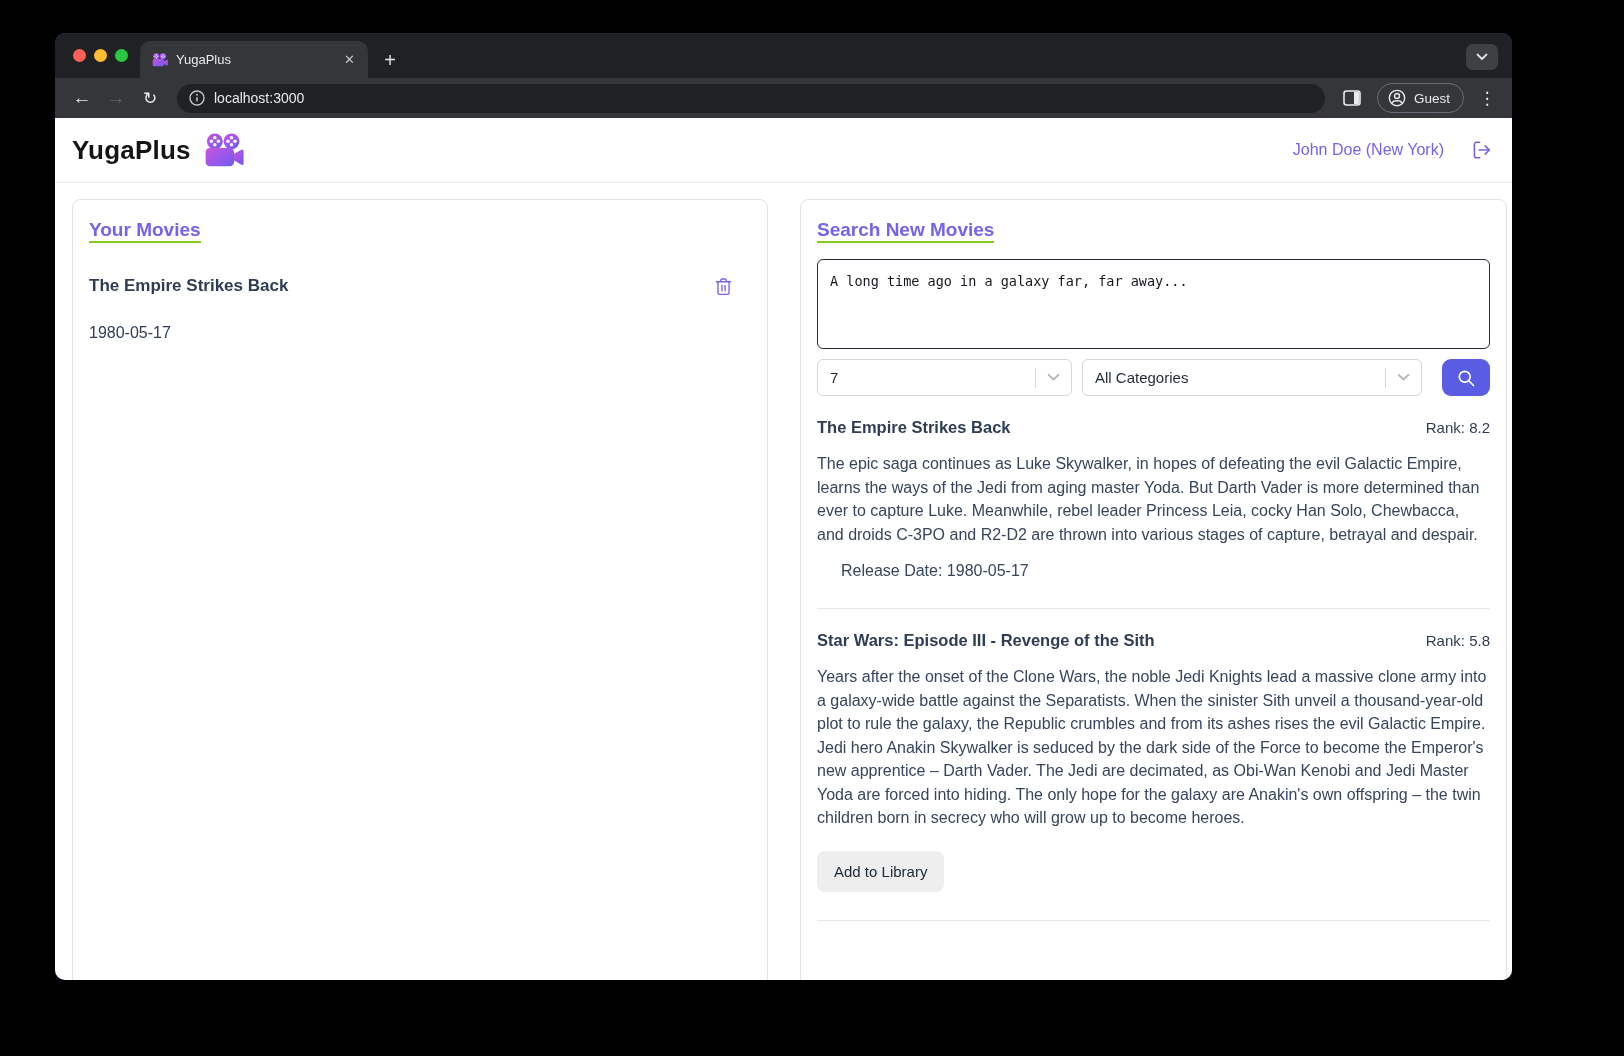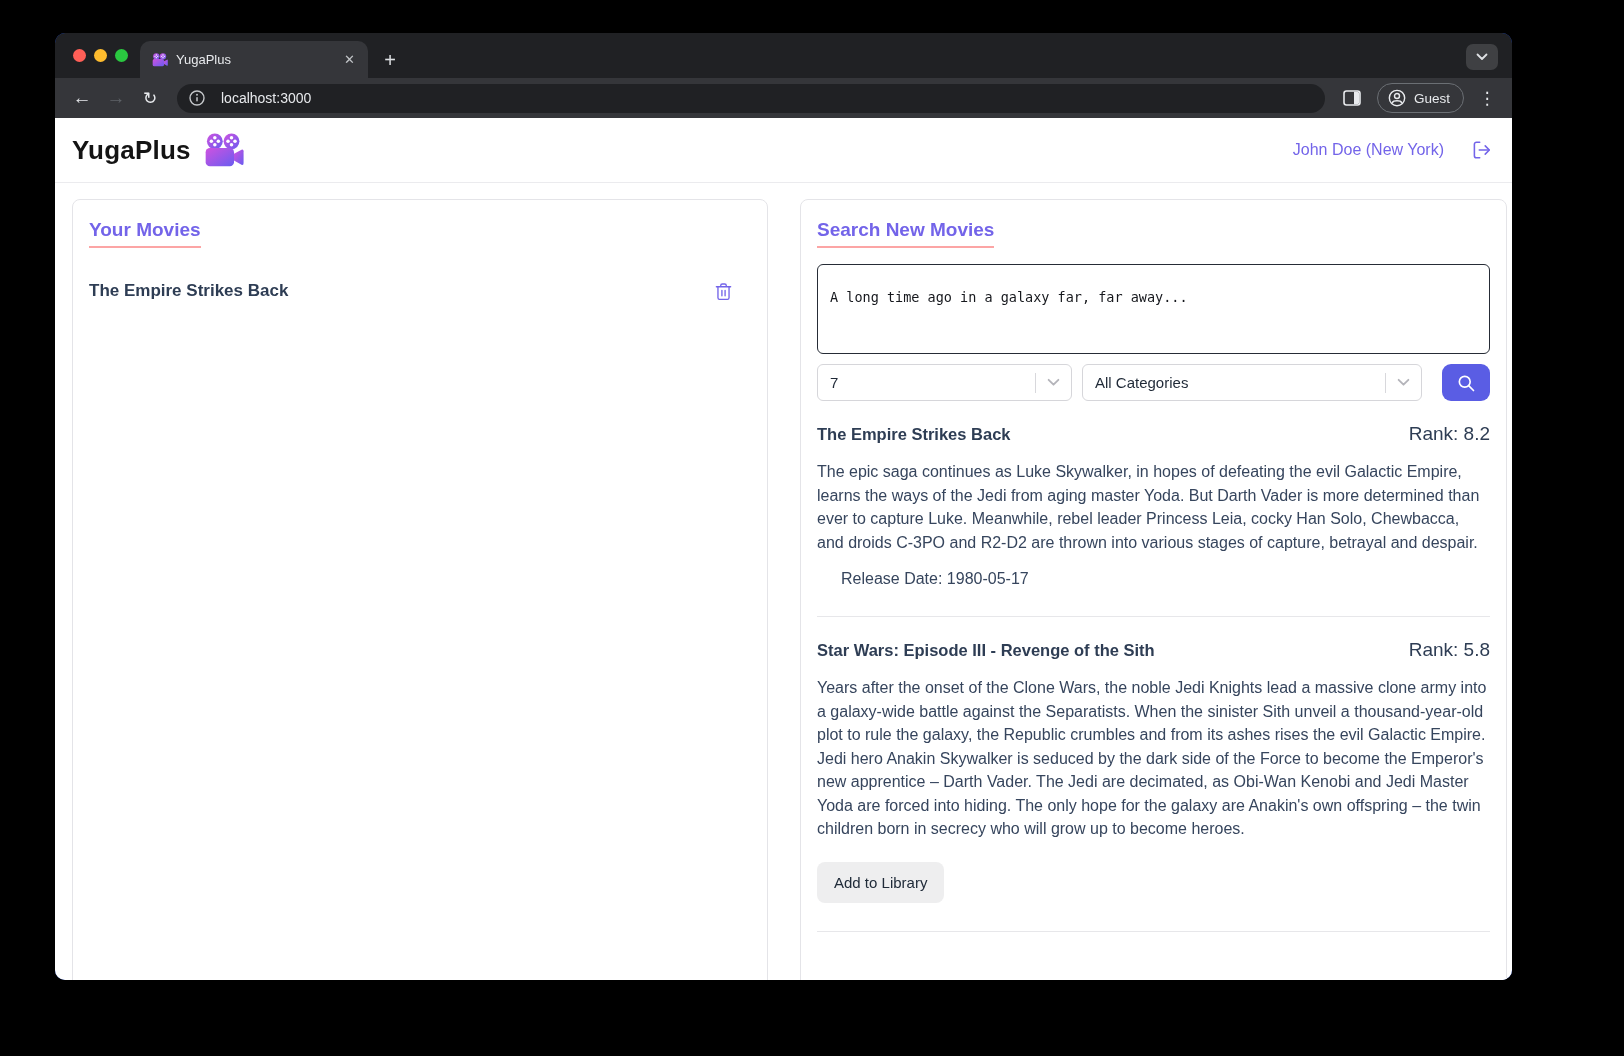--- a/index.html
+++ b/index.html
@@ -14,64 +14,64 @@
   .tab { margin-left:85px; width:228px; height:37px; background:#35363a; border-radius:10px 10px 0 0; display:flex; align-items:center; padding:0 10px 0 12px; gap:8px; }
   .tab-label { flex:1; color:#e8eaed; font-size:13px; white-space:nowrap; overflow:hidden; }
   .tab-close { color:#c3c6c9; font-size:13px; line-height:1; padding:3px; border-radius:4px; }
   .newtab { width:28px; height:28px; margin:0 0 4px 8px; color:#dde0e3; font-size:20px; display:flex; align-items:center; justify-content:center; border-radius:6px; }
   .strip-spacer { flex:1; }
   .strip-chevron { width:32px; height:26px; background:#3f4043; border-radius:7px; margin:0 14px 8px 0; display:flex; align-items:center; justify-content:center; color:#dfe1e4; }
   .toolbar { height:40px; background:#35363a; display:flex; align-items:center; padding:0 12px; gap:4px; flex:none; }
   .nav-btn { width:30px; height:30px; display:flex; align-items:center; justify-content:center; font-size:19px; color:#e8eaed; border-radius:50%; }
   .nav-btn.disabled { color:#5f6368; }
   .nav-btn.reload { font-size:17px; }
-  .addressbar { flex:1; height:29px; margin:0 8px; background:#202124; border-radius:15px; display:flex; align-items:center; padding:0 12px; gap:16px;text-align:center; }
+  .addressbar { flex:1; height:29px; margin:0 8px; background:#202124; border-radius:15px; display:flex; align-items:center; padding:0 12px; gap:9px;text-align:center; }
   .addr-info { width:16px; height:16px; flex:none; }
   .addr-url { color:#e8eaed; font-size:14px; }
   .sidepanel-btn { width:30px; height:30px; display:flex; align-items:center; justify-content:center; border-radius:50%; }
   .guest-chip { height:30px; border:1px solid #6b6f74; border-radius:15px; display:flex; align-items:center; gap:7px; padding:0 13px 0 9px; margin:0 6px; color:#e8eaed; font-size:13.5px; }
   .kebab { width:26px; height:30px; display:flex; align-items:center; justify-content:center; color:#e8eaed; font-size:17px; letter-spacing:0; }
 
   
   .page { flex:1; background:#fff; display:flex; flex-direction:column; overflow:hidden; }
   .app-header { height:65px; flex:none; display:flex; align-items:center; padding:0 19px 0 17px; border-bottom:1px solid #ebebee; }
   .logo-text { font-size:26px; font-weight:bold; color:#141414; letter-spacing:0.2px; }
   .logo-cam { margin-left:13px; display:flex; }
   .header-spacer { flex:1; }
   .user-link { color:#7364e9; font-size:16px; }
   .logout-btn { margin-left:27px; display:flex; color:#7364e9; }
 
   .main { flex:1; display:flex; gap:32px; padding:16px 15px 0 17px; overflow:hidden; }
   .card { border:1px solid #e4e4e8; border-radius:8px; padding:14px 16px; background:#fff; height:1100px; }
   .card.left { flex:0 0 696px; }
   .card.right { flex:1; }
-  .panel-title { display:inline-block; color:#7364e9; font-size:19px; font-weight:bold; padding-bottom:5px; border-bottom:2px solid #fca5a5; margin-top:5px; }
+  .panel-title { display:inline-block; color:#7364e9; font-size:19px; font-weight:bold; border-bottom:2px solid #84cc16; margin-top:5px; }
 
   
   .movie-row { margin-top:33px; display:flex; align-items:flex-start; justify-content:space-between; }
   .movie-title { font-size:17px; font-weight:bold; color:#2e3d54; }
   .trash-btn { display:flex; color:#7364e9; margin-right:18px; }
   .movie-date { margin-top:27px; font-size:16px; color:#2e3d54; }
 
   
-  .query-box { margin-top:16px; width:100%; height:90px; border:1.5px solid #262c36; border-radius:6px; padding:23px 12px; font-family:"DejaVu Sans Mono","Liberation Mono",monospace; font-size:13.5px; color:#16181d; resize:none; outline:none; display:block; line-height:18px; background:#fff; }
+  .query-box { margin-top:16px; width:100%; height:90px; border:1.5px solid #262c36; border-radius:6px; padding:12px 12px; font-family:"DejaVu Sans Mono","Liberation Mono",monospace; font-size:13.5px; color:#16181d; resize:none; outline:none; display:block; line-height:18px; background:#fff; }
   .controls { margin-top:10px; display:flex; gap:10px; }
   .select { height:37px; border:1px solid #d6d6da; border-radius:6px; background:#fff; display:flex; align-items:center; font-size:15px; color:#1f2937; padding-left:12px; }
   .select .sel-value { flex:1; }
   .select .sel-sep { width:1px; height:20px; background:#d8d8dc; }
   .select .sel-chevron { color:#b4b4ba; padding:0 11px; display:flex; }
   .select.count { width:255px; }
   .select.category { width:340px; }
   .ctrl-spacer { flex:1; }
   .search-btn { width:48px; height:37px; background:#5a5de4; border:none; border-radius:9px; display:flex; align-items:center; justify-content:center; }
 
   .result { }
   .result-head { margin-top:22px; display:flex; justify-content:space-between; align-items:baseline; }
   .result-title { font-size:16.5px; font-weight:bold; color:#2e3d54; }
-  .result-rank { font-size:19px; color:#2e3d54; }
+  .result-rank { font-size:15px; color:#2e3d54; }
   .result-desc { margin-top:15px; font-size:16px; line-height:23.5px; color:#36455d; }
   .result-date { margin-top:16px; font-size:16px; color:#36455d;margin-left:24px; }
   .add-btn { margin-top:21px; height:41px; padding:0 17px; background:#eeeeef; border:none; border-radius:8px; font-size:15px; color:#202b39; font-family:inherit; display:inline-flex; align-items:center; }
   hr.result-divider { border:none; border-top:1px solid #e7e7ea; margin-top:28px; }
   .after-add { margin-top:50px; }
 </style>
 </head>
 <body>
 
 <div class="window">
@@ -188,20 +188,21 @@
           <span class="movie-title">The Empire Strikes Back</span>
           <span class="trash-btn">
             <svg width="19" height="21" viewBox="0 0 24 24">
               <path d="M3 6 H21" fill="none" stroke="currentColor" stroke-width="1.7" stroke-linecap="round"></path>
               <path d="M19 6 V20 a2 2 0 0 1 -2 2 H7 a2 2 0 0 1 -2 -2 V6" fill="none" stroke="currentColor" stroke-width="1.7"></path>
               <path d="M8.5 6 V4.5 a2 2 0 0 1 2 -2 h3 a2 2 0 0 1 2 2 V6" fill="none" stroke="currentColor" stroke-width="1.7"></path>
               <path d="M10 10.5 V17.5 M14 10.5 V17.5" fill="none" stroke="currentColor" stroke-width="1.7" stroke-linecap="round"></path>
             </svg>
           </span>
         </div>
+        <div class="movie-date">1980-05-17</div>
       </div>
 
       <div class="card right">
         <div class="panel-title">Search New Movies</div>
 
         <textarea class="query-box" spellcheck="false" style="">A long time ago in a galaxy far, far away...</textarea>
 
         <div class="controls">
           <div class="select count">
             <span class="sel-value">7</span>

